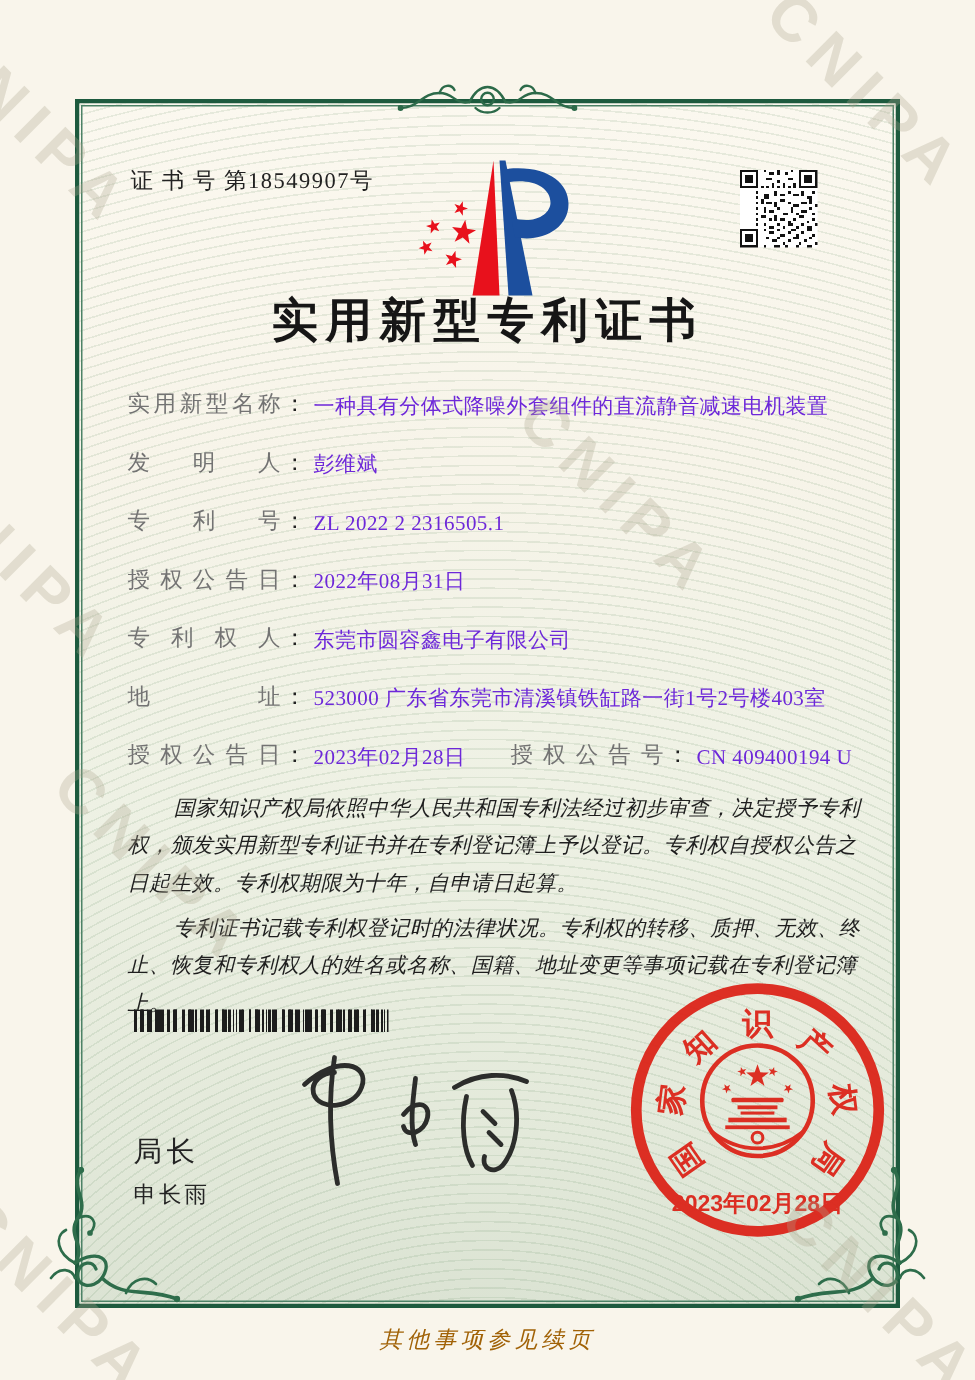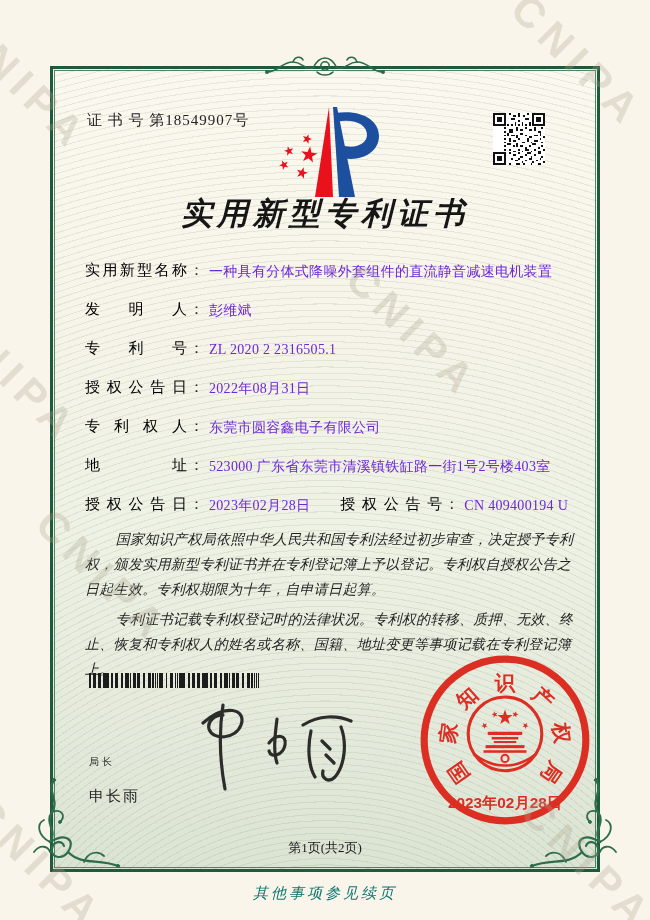--- a/index.html
+++ b/index.html
@@ -15,51 +15,51 @@
   .frame .hairline{position:absolute;inset:1px;border:1px solid #4c8266;pointer-events:none;}
   .waves{position:absolute;inset:0;
          background:linear-gradient(180deg,#fbf8ef 0%,#f7f4e9 30%,#eef1e4 58%,#e3e9da 86%,#dbe3d3 100%);}
   .waves::after{content:"";position:absolute;inset:0;
          background:repeating-radial-gradient(140% 100% at 50% 135%,rgba(90,135,90,0.13) 0 1px,rgba(0,0,0,0) 1px 6px);}
   
   .cert-no{position:absolute;left:34px;top:42px;font-size:15px;letter-spacing:1px;}
   .logo{position:absolute;left:212px;top:36px;width:118px;height:94px;}
   .qr{position:absolute;left:440px;top:44px;width:52px;height:52px;}
   .title{position:absolute;left:0;top:124px;width:100%;text-align:center;
-         font-size:31px;font-weight:bold;letter-spacing:5px;color:#161616;font-style:italic;}
+         font-size:31px;font-weight:bold;letter-spacing:5px;color:#161616;}
   
   .fields{position:absolute;left:32px;top:191px;width:502px;font-size:15px;}
   .frow{display:flex;align-items:flex-start;margin-bottom:17px;line-height:21px;}
-  .lbl{flex:none;width:102px;text-align:justify;text-align-last:justify;color:#000000;}
+  .lbl{flex:none;width:102px;text-align:justify;text-align-last:justify;color:#737373;}
   .colon{flex:none;margin:0 5px 0 2px;}
   .val{font-size:14px;white-space:nowrap;letter-spacing:.3px;color:#6d28d9;padding-top:1px;}
   .pair2{display:flex;margin-left:30px;}
   
   .paras{position:absolute;left:32px;width:494px;top:458px;font-size:14px;line-height:25px;
          font-style:italic;letter-spacing:.3px;color:#1e1e1e;}
   .paras p{margin:0 0 5px;text-indent:2.2em;}
   
   .barcode{position:absolute;left:36px;top:604px;width:170px;height:15px;
      background-image:
        repeating-linear-gradient(90deg,#1c1c1c 0 2px,rgba(0,0,0,0) 2px 5px,#1c1c1c 5px 6px,rgba(0,0,0,0) 6px 9px),
        repeating-linear-gradient(90deg,#1c1c1c 0 1px,rgba(0,0,0,0) 1px 4px,#1c1c1c 4px 7px,rgba(0,0,0,0) 7px 11px);}
   .sig{position:absolute;left:132px;top:622px;width:185px;height:118px;}
   .dir-role{position:absolute;left:36px;top:686px;font-family:"Liberation Sans","DejaVu Sans",sans-serif;
-            font-size:10px;letter-spacing:3px;color:#242424;}
+            font-size:19px;letter-spacing:3px;color:#242424;}
   .dir-name{position:absolute;left:36px;top:718px;font-family:"Liberation Sans","DejaVu Sans",sans-serif;
             font-size:15px;letter-spacing:2px;color:#242424;}
   .seal{position:absolute;left:364px;top:583px;width:176px;height:176px;z-index:3;}
   .page-info{position:absolute;left:0;top:770px;width:100%;text-align:center;font-size:13px;color:#1d1d1d;}
   
   .top-orn{position:absolute;left:265px;top:52px;width:120px;height:30px;z-index:2;}
   .corner-orn{position:absolute;width:95px;height:95px;z-index:2;}
   .corner-orn.left{left:26px;top:778px;}
   .corner-orn.right{left:529px;top:778px;transform:scaleX(-1);}
   .foot-note{position:absolute;left:0;top:884px;width:100%;text-align:center;
-             font-style:italic;font-size:15px;letter-spacing:3px;color:#0f766e;}
+             font-style:italic;font-size:15px;letter-spacing:3px;color:#a16207;}
   svg{display:block;}
 </style>
 </head>
 <body>
 
 <div class="page">
 
   <span class="wm" style="left:-20px;top:8px">CNIPA</span>
   <span class="wm" style="left:535px;top:-15px">CNIPA</span>
   <span class="wm" style="left:-30px;top:300px">CNIPA</span>
@@ -212,21 +212,21 @@
           <span class="val">一种具有分体式降噪外套组件的直流静音减速电机装置</span>
       </div>
       <div class="frow">
         <span class="lbl">发明人</span>
           <span class="colon">：</span>
           <span class="val">彭维斌</span>
       </div>
       <div class="frow">
         <span class="lbl">专利号</span>
           <span class="colon">：</span>
-          <span class="val">ZL 2020 2 2316505.1</span>
+          <span class="val">ZL 2022 2 2316505.1</span>
       </div>
       <div class="frow">
         <span class="lbl">授权公告日</span>
           <span class="colon">：</span>
           <span class="val">2022年08月31日</span>
       </div>
       <div class="frow">
         <span class="lbl">专利权人</span>
           <span class="colon">：</span>
           <span class="val">东莞市圆容鑫电子有限公司</span>
@@ -297,21 +297,20 @@
             <rect x="-19" y="11" width="38" height="3"></rect>
             <rect x="-21" y="16" width="42" height="2.5"></rect>
           </g>
           <path d="M-30,20 C-20,28 -10,31 0,31 C10,31 20,28 30,20" fill="none" stroke="#dc2116" stroke-width="2.5"></path>
           <circle cy="24" r="3.5" fill="none" stroke="#dc2116" stroke-width="2"></circle>
         </g>
         <text x="86" y="152" text-anchor="middle" font-size="15" font-weight="bold" font-family="Liberation Sans, sans-serif" fill="#dc2116">2023年02月28日</text>
       </g>
     </svg>
 
-    <div class="page-info">第1页(共2页)</div>
   </div>
 
   <svg class="top-orn" viewBox="0 0 120 30" aria-hidden="true">
     <g stroke="#2c6a49" stroke-width="1.6" fill="none" stroke-linecap="round">
       <path d="M2,20 C14,20 16,10 28,10 C38,10 38,18 48,16"></path>
       <path d="M118,20 C106,20 104,10 92,10 C82,10 82,18 72,16"></path>
       <path d="M48,16 C52,8 56,6 60,6 C64,6 68,8 72,16"></path>
       <path d="M52,20 C56,24 64,24 68,20"></path>
       <path d="M28,10 C30,4 36,4 38,8"></path>
       <path d="M92,10 C90,4 84,4 82,8"></path>

